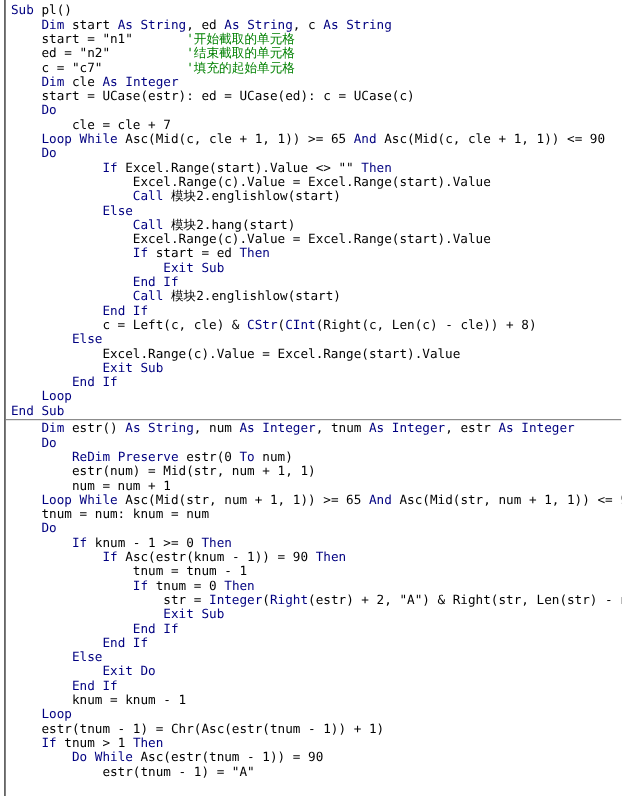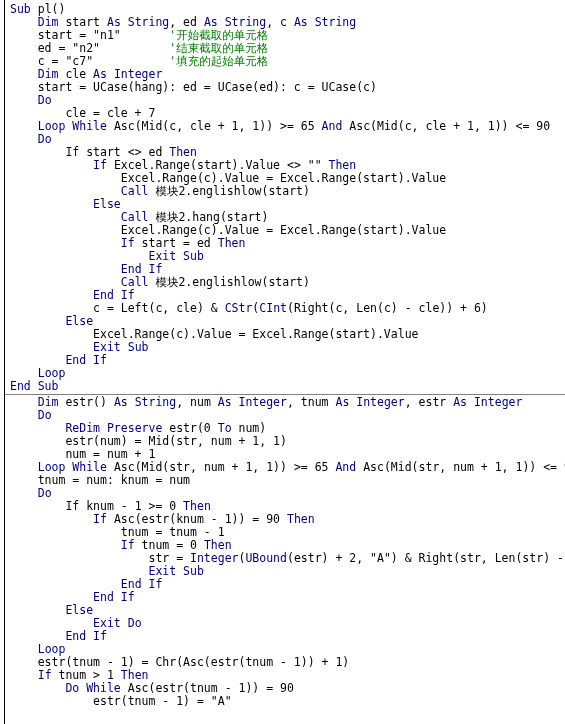--- a/index.html
+++ b/index.html
@@ -66,38 +66,37 @@
 <div id="editor">
   <div class="gutter-rule"></div>
   <div class="code-area" id="code-area">
       <div class="proc">
         <div class="line"><span class="kw">Sub </span><span class="txt">pl()</span></div>
         <div class="line"><span class="txt">    </span><span class="kw">Dim </span><span class="txt">start </span><span class="kw">As String</span><span class="txt">, ed </span><span class="kw">As String</span><span class="txt">, c </span><span class="kw">As String</span></div>
         <div class="line"><span class="txt">    start = "n1"       </span><span class="cmt">'</span><span class="cmt cn">开始截取的单元格</span></div>
         <div class="line"><span class="txt">    ed = "n2"          </span><span class="cmt">'</span><span class="cmt cn">结束截取的单元格</span></div>
         <div class="line"><span class="txt">    c = "c7"           </span><span class="cmt">'</span><span class="cmt cn">填充的起始单元格</span></div>
         <div class="line"><span class="txt">    </span><span class="kw">Dim </span><span class="txt">cle </span><span class="kw">As Integer</span></div>
-        <div class="line"><span class="txt">    start = UCase(hang): ed = UCase(ed): c = UCase(c)</span></div>
+        <div class="line"><span class="txt">    start = UCase(estr): ed = UCase(ed): c = UCase(c)</span></div>
         <div class="line"><span class="txt">    </span><span class="kw">Do</span></div>
         <div class="line"><span class="txt">        cle = cle + 7</span></div>
         <div class="line"><span class="txt">    </span><span class="kw">Loop While </span><span class="txt">Asc(Mid(c, cle + 1, 1)) &gt;= 65 </span><span class="kw">And </span><span class="txt">Asc(Mid(c, cle + 1, 1)) &lt;= 90</span></div>
         <div class="line"><span class="txt">    </span><span class="kw">Do</span></div>
-        <div class="line"><span class="txt">        </span><span class="kw">If </span><span class="txt">start &lt;&gt; ed </span><span class="kw">Then</span></div>
         <div class="line"><span class="txt">            </span><span class="kw">If </span><span class="txt">Excel.Range(start).Value &lt;&gt; "" </span><span class="kw">Then</span></div>
         <div class="line"><span class="txt">                Excel.Range(c).Value = Excel.Range(start).Value</span></div>
         <div class="line"><span class="txt">                </span><span class="kw">Call </span><span class="txt cn">模块</span><span class="txt">2.englishlow(start)</span></div>
         <div class="line"><span class="txt">            </span><span class="kw">Else</span></div>
         <div class="line"><span class="txt">                </span><span class="kw">Call </span><span class="txt cn">模块</span><span class="txt">2.hang(start)</span></div>
         <div class="line"><span class="txt">                Excel.Range(c).Value = Excel.Range(start).Value</span></div>
         <div class="line"><span class="txt">                </span><span class="kw">If </span><span class="txt">start = ed </span><span class="kw">Then</span></div>
         <div class="line"><span class="txt">                    </span><span class="kw">Exit Sub</span></div>
         <div class="line"><span class="txt">                </span><span class="kw">End If</span></div>
         <div class="line"><span class="txt">                </span><span class="kw">Call </span><span class="txt cn">模块</span><span class="txt">2.englishlow(start)</span></div>
         <div class="line"><span class="txt">            </span><span class="kw">End If</span></div>
-        <div class="line"><span class="txt">            c = Left(c, cle) &amp; </span><span class="kw">CStr</span><span class="txt">(</span><span class="kw">CInt</span><span class="txt">(Right(c, Len(c) - cle)) + 6)</span></div>
+        <div class="line"><span class="txt">            c = Left(c, cle) &amp; </span><span class="kw">CStr</span><span class="txt">(</span><span class="kw">CInt</span><span class="txt">(Right(c, Len(c) - cle)) + 8)</span></div>
         <div class="line"><span class="txt">        </span><span class="kw">Else</span></div>
         <div class="line"><span class="txt">            Excel.Range(c).Value = Excel.Range(start).Value</span></div>
         <div class="line"><span class="txt">            </span><span class="kw">Exit Sub</span></div>
         <div class="line"><span class="txt">        </span><span class="kw">End If</span></div>
         <div class="line"><span class="txt">    </span><span class="kw">Loop</span></div>
         <div class="line"><span class="kw">End Sub</span></div>
       </div>
       <div class="proc-sep"></div>
       <div class="proc">
         <div class="line"><span class="txt">    </span><span class="kw">Dim </span><span class="txt">estr() </span><span class="kw">As String</span><span class="txt">, num </span><span class="kw">As Integer</span><span class="txt">, tnum </span><span class="kw">As Integer</span><span class="txt">, estr </span><span class="kw">As Integer</span></div>
@@ -105,27 +104,28 @@
         <div class="line"><span class="txt">        </span><span class="kw">ReDim Preserve </span><span class="txt">estr(0 </span><span class="kw">To </span><span class="txt">num)</span></div>
         <div class="line"><span class="txt">        estr(num) = Mid(str, num + 1, 1)</span></div>
         <div class="line"><span class="txt">        num = num + 1</span></div>
         <div class="line"><span class="txt">    </span><span class="kw">Loop While </span><span class="txt">Asc(Mid(str, num + 1, 1)) &gt;= 65 </span><span class="kw">And </span><span class="txt">Asc(Mid(str, num + 1, 1)) &lt;= 90</span></div>
         <div class="line"><span class="txt">    tnum = num: knum = num</span></div>
         <div class="line"><span class="txt">    </span><span class="kw">Do</span></div>
         <div class="line"><span class="txt">        </span><span class="kw">If </span><span class="txt">knum - 1 &gt;= 0 </span><span class="kw">Then</span></div>
         <div class="line"><span class="txt">            </span><span class="kw">If </span><span class="txt">Asc(estr(knum - 1)) = 90 </span><span class="kw">Then</span></div>
         <div class="line"><span class="txt">                tnum = tnum - 1</span></div>
         <div class="line"><span class="txt">                </span><span class="kw">If </span><span class="txt">tnum = 0 </span><span class="kw">Then</span></div>
-        <div class="line"><span class="txt">                    str = </span><span class="kw">Integer</span><span class="txt">(</span><span class="kw">UBound</span><span class="txt">(estr) + 2, "A") &amp; Right(str, Len(str) - num)</span></div>
+        <div class="line"><span class="txt">                    str = </span><span class="kw">Integer</span><span class="txt">(</span><span class="kw">Right</span><span class="txt">(estr) + 2, "A") &amp; Right(str, Len(str) - num)</span></div>
         <div class="line"><span class="txt">                    </span><span class="kw">Exit Sub</span></div>
         <div class="line"><span class="txt">                </span><span class="kw">End If</span></div>
         <div class="line"><span class="txt">            </span><span class="kw">End If</span></div>
         <div class="line"><span class="txt">        </span><span class="kw">Else</span></div>
         <div class="line"><span class="txt">            </span><span class="kw">Exit Do</span></div>
         <div class="line"><span class="txt">        </span><span class="kw">End If</span></div>
+        <div class="line"><span class="txt">        knum = knum - 1</span></div>
         <div class="line"><span class="txt">    </span><span class="kw">Loop</span></div>
         <div class="line"><span class="txt">    estr(tnum - 1) = Chr(Asc(estr(tnum - 1)) + 1)</span></div>
         <div class="line"><span class="txt">    </span><span class="kw">If </span><span class="txt">tnum &gt; 1 </span><span class="kw">Then</span></div>
         <div class="line"><span class="txt">        </span><span class="kw">Do While </span><span class="txt">Asc(estr(tnum - 1)) = 90</span></div>
         <div class="line"><span class="txt">            estr(tnum - 1) = "A"</span></div>
       </div>
     </div>
 </div>
 
 </body></html>

